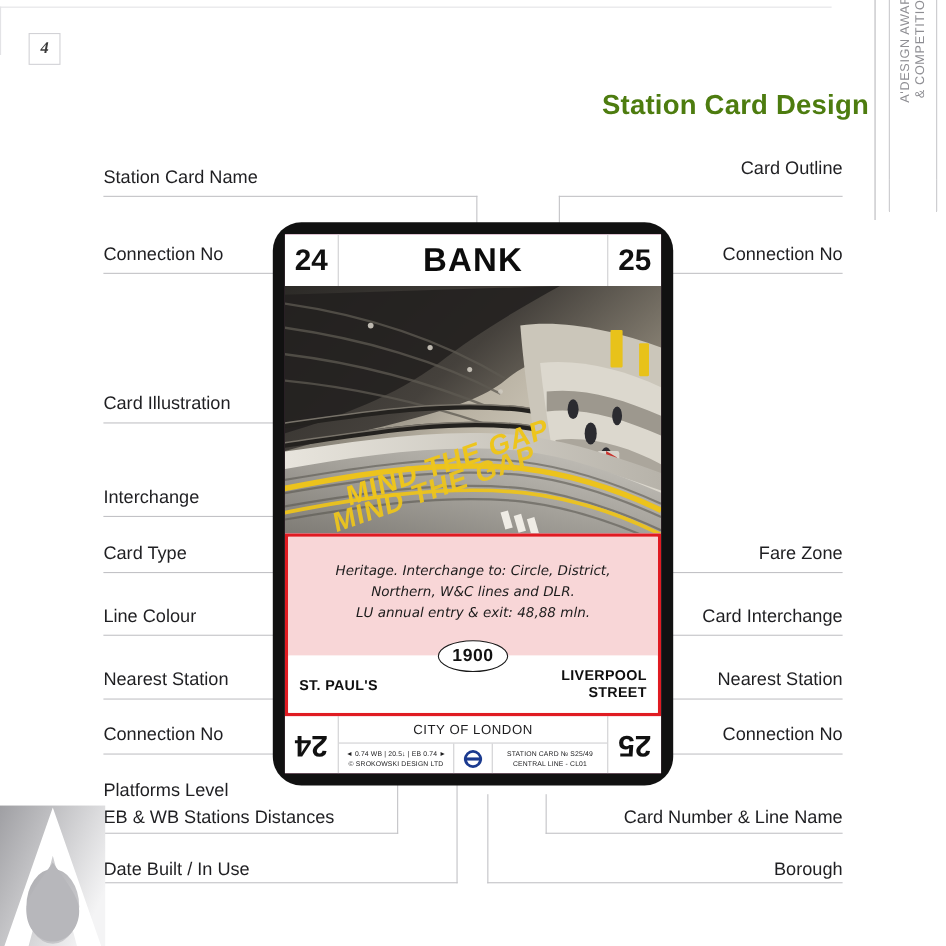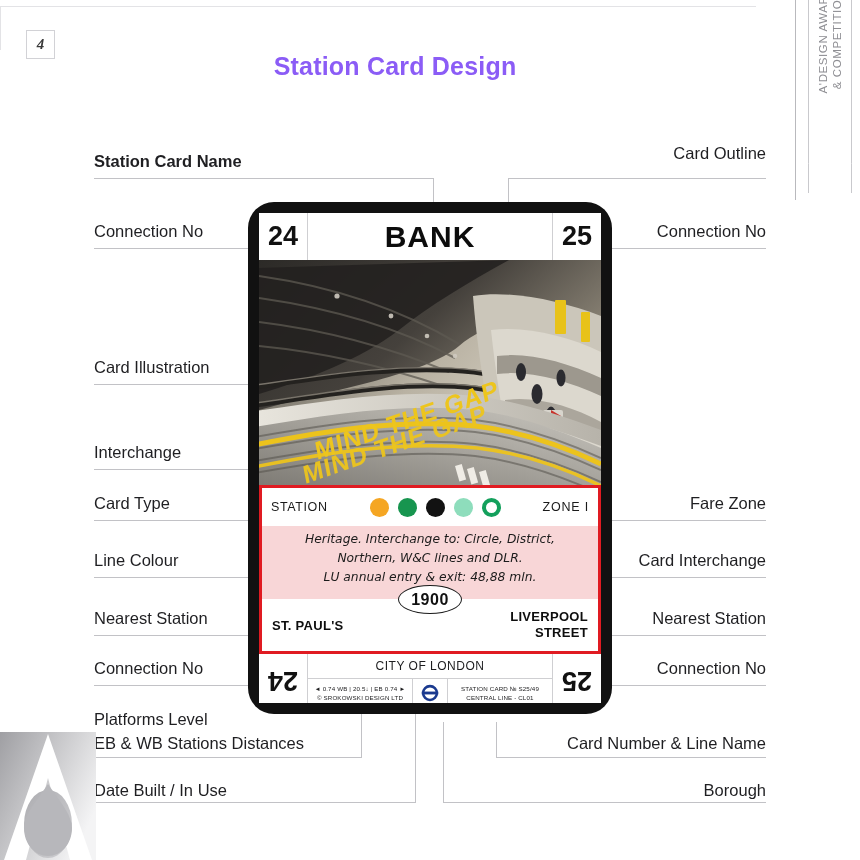--- a/index.html
+++ b/index.html
@@ -95,26 +95,26 @@
     font-size: 11.5px;
     letter-spacing: 0.6px;
     line-height: 14px;
     color: #8e8e93;
     font-family: "Liberation Sans", sans-serif;
   }
 
   
   #page-title {
     position: absolute;
-    left: 0; top: 52px;
+    left: 0; top: 82px;
     width: 790px;
-    text-align: center;
+    text-align: right;
     font-size: 25px;
     font-weight: bold;
-    color: #8b5cf6;
+    color: #4d7c0f;
     letter-spacing: 0.2px;
   }
 
   
   .anno {
     position: absolute;
     font-size: 16.5px;
     color: #1f1f22;
     font-weight: 400;
     line-height: 23px;
@@ -384,21 +384,21 @@
     <div id="ribbon-text">
       <span>A'DESIGN AWARD</span><br>
       <span>&amp; COMPETITION</span>
     </div>
   </div>
   <div class="ribbon-notch"></div>
 </div>
 
 <div id="page-title">Station Card Design</div>
 
-<div class="anno anno-left" style="top:150px;font-weight:bold;">Station Card Name</div>
+<div class="anno anno-left" style="top:150px;">Station Card Name</div>
 <div class="leader" style="left:94px; top:178px; width:340px;"></div>
 <div class="leader-v" style="left:433px; top:178px; height:33px;"></div>
 
 <div class="anno anno-left" style="top:220px;">Connection No</div>
 <div class="leader" style="left:94px; top:248px; width:176px;"></div>
 
 <div class="anno anno-left" style="top:356px;">Card Illustration</div>
 <div class="leader" style="left:94px; top:384px; width:176px;"></div>
 
 <div class="anno anno-left" style="top:441px;">Interchange</div>
@@ -576,31 +576,20 @@
           <g fill="#efece5">
             <rect x="196" y="206" width="7" height="16" transform="rotate(-16 196 206)"></rect>
             <rect x="208" y="209" width="7" height="16" transform="rotate(-16 208 209)"></rect>
             <rect x="220" y="212" width="7" height="16" transform="rotate(-16 220 212)"></rect>
           </g>
         </g>
       </svg>
     </div>
 
     <div id="card-info" style="border-color: rgb(224, 27, 34);">
-      <div id="info-top">
-        <div id="card-type-label">STATION</div>
-        <div id="line-colours">
-          <span class="dot" style="background: rgb(245, 166, 35);"></span>
-          <span class="dot" style="background: rgb(23, 149, 79);"></span>
-          <span class="dot" style="background: rgb(18, 18, 18);"></span>
-          <span class="dot" style="background: rgb(142, 221, 188);"></span>
-          <span class="dot ring" style="border-color: rgb(19, 160, 92);"></span>
-        </div>
-        <div id="fare-zone">ZONE I</div>
-      </div>
 
       <div id="info-desc" style="background: rgb(248, 214, 215);">
         <div id="desc-text">
           <span>Heritage. Interchange to: Circle, District,</span><br>
           <span>Northern, W&amp;C lines and DLR.</span><br>
           <span>LU annual entry &amp; exit: 48,88 mln.</span>
         </div>
       </div>
 
       <div id="info-bottom">

